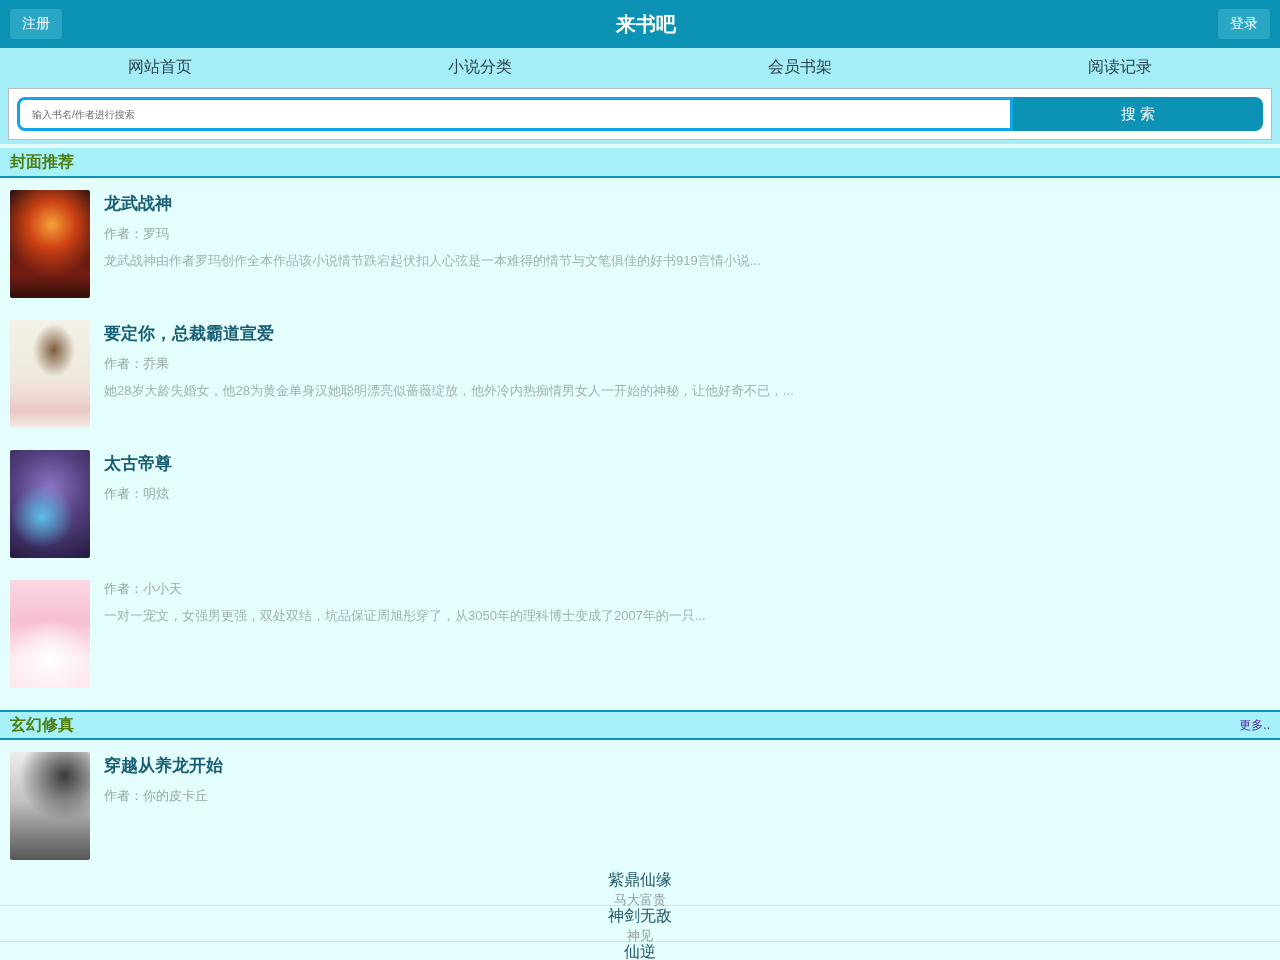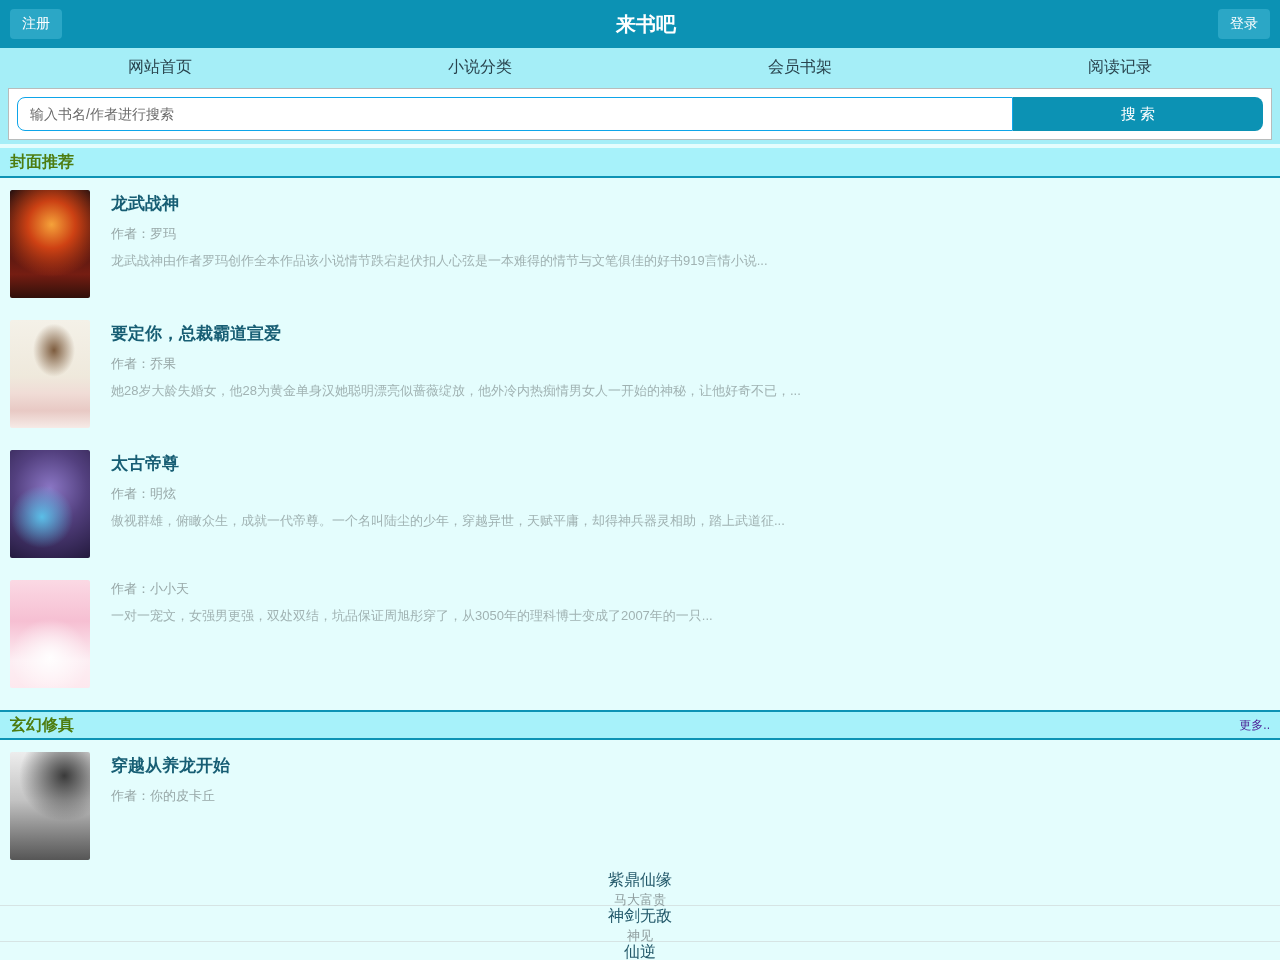--- a/index.html
+++ b/index.html
@@ -32,43 +32,43 @@
     font-size:16px; color:#29444e; cursor:pointer;
   }
 
   
   .search-zone { background:#a5eef7; padding:2px 0 4px; }
   .search-box {
     margin:0 8px; background:#fff; border:1px solid #b8bcbc;
     padding:8px; display:flex; align-items:center;
   }
   .search-input {
-    flex:1; height:34px; border:1px solid #0ea5e9; border-radius:8px 0 0 8px;
-    padding:0 12px; font-size:14px; color:#555; outline:none; background:#fff;
+    flex:1; height:34px; border:3px solid #0ea5e9; border-radius:8px 0 0 8px;
+    padding:0 12px; font-size:10px; color:#555; outline:none; background:#fff;
   }
   .search-input::placeholder { color:#6b6b6b; }
   .search-btn {
     width:250px; height:34px; background:#0c92b4; color:#fff; border:none;
     border-radius:0 8px 8px 0; font-size:15px; cursor:pointer;
   }
 
   .gap { height:4px; }
 
   
   .section-header {
     height:30px; background:#a7f2fa; border-bottom:2px solid #0d93b4;
     display:flex; align-items:center; justify-content:space-between;
     padding:0 10px;
   }
   .section-header.topline { border-top:2px solid #0d93b4; margin-top:12px; }
   .section-title { font-size:16px; font-weight:bold; color:#4d7c0f; }
   .more-link { font-size:12px; color:#4c1d95; cursor:pointer; }
 
   
-  .book-item { display:flex; padding:12px 10px 10px; cursor:pointer;gap:7px; }
+  .book-item { display:flex; padding:12px 10px 10px; cursor:pointer; }
   .cover {
     width:80px; height:108px; flex-shrink:0; border-radius:2px;
   }
   .cover-1 {
     background:
       radial-gradient(circle at 52% 32%, rgba(255,170,60,.95) 0%, rgba(220,70,20,.9) 28%, rgba(90,20,10,.0) 62%),
       linear-gradient(180deg, #2a1210 0%, #471510 45%, #751d12 78%, #30100a 100%);
   }
   .cover-2 {
     background:
@@ -153,21 +153,20 @@
       <div class="book-author">作者：乔果</div>
       <div class="book-desc">她28岁大龄失婚女，他28为黄金单身汉她聪明漂亮似蔷薇绽放，他外冷内热痴情男女人一开始的神秘，让他好奇不已，...</div>
     </div>
   </div>
 
   <div class="book-item">
     <div class="cover cover-3"></div>
     <div class="book-info">
       <div class="book-title">太古帝尊</div>
       <div class="book-author">作者：明炫</div>
-      <div class="book-desc">傲视群雄，俯瞰众生，成就一代帝尊。一个名叫陆尘的少年，穿越异世，天赋平庸，却得神兵器灵相助，踏上武道征...</div>
     </div>
   </div>
 
   <div class="book-item">
     <div class="cover cover-4"></div>
     <div class="book-info">
       <div class="book-author">作者：小小天</div>
       <div class="book-desc">一对一宠文，女强男更强，双处双结，坑品保证周旭彤穿了，从3050年的理科博士变成了2007年的一只...</div>
     </div>
   </div>

